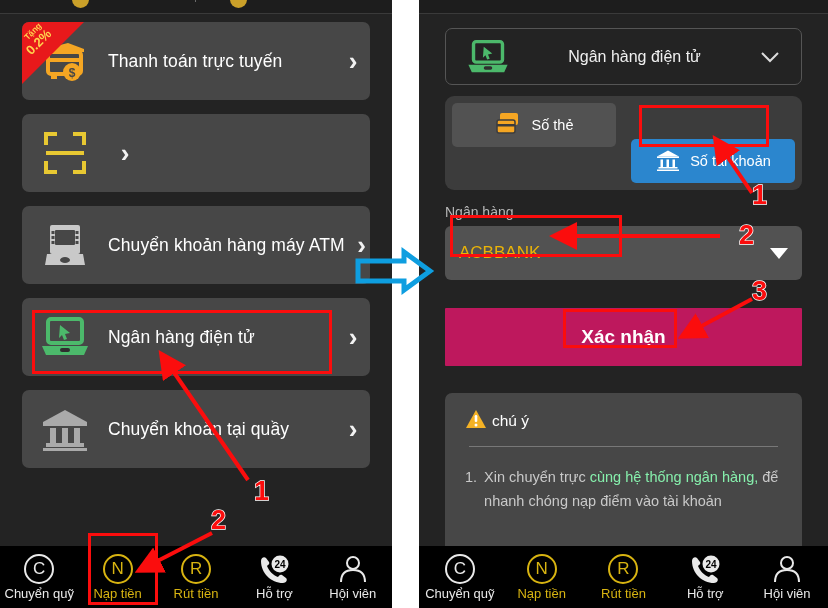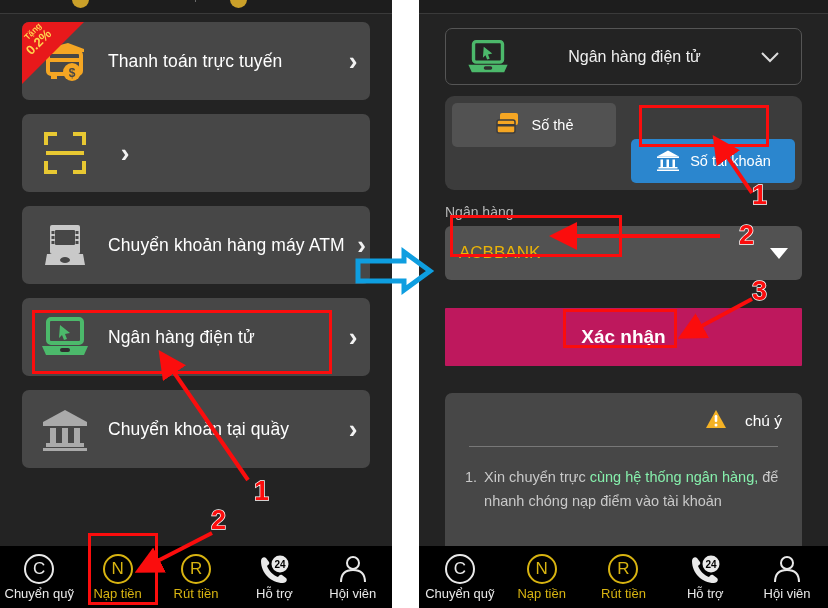--- a/index.html
+++ b/index.html
@@ -101,21 +101,21 @@
   }
   .confirm-btn {
     margin-top: 28px; height: 58px; background: #be185d; border-radius: 1px;
     display: flex; align-items: center; justify-content: center;
     color: #ffffff; font-size: 19px; font-weight: bold;
   }
   .note-card {
     margin-top: 27px; background: #474747; border-radius: 7px;
     padding: 13px 20px 0 20px; height: 160px; overflow: hidden;
   }
-  .note-head { display: flex; align-items: center; justify-content: flex-end; gap: 18px; height: 30px; }
+  .note-head { display: flex; align-items: center; justify-content: flex-start; gap: 5px; height: 30px; }
   .note-head .nt { color: #ffffff; font-size: 15.5px; }
   .note-hr { height: 1px; background: #787878; margin: 10px 4px 0 4px; }
   .note-body { margin-top: 19px; display: flex; gap: 7px; }
   .note-num { color: #c9c9c9; font-size: 14.5px; line-height: 1.65; }
   .note-txt { color: #c9c9c9; font-size: 14.5px; line-height: 1.65; }
   .note-txt .hl { color: #86efac; }
 
   
   .nav {
     position: absolute; left: 0; right: 0; bottom: 0; height: 62px;

